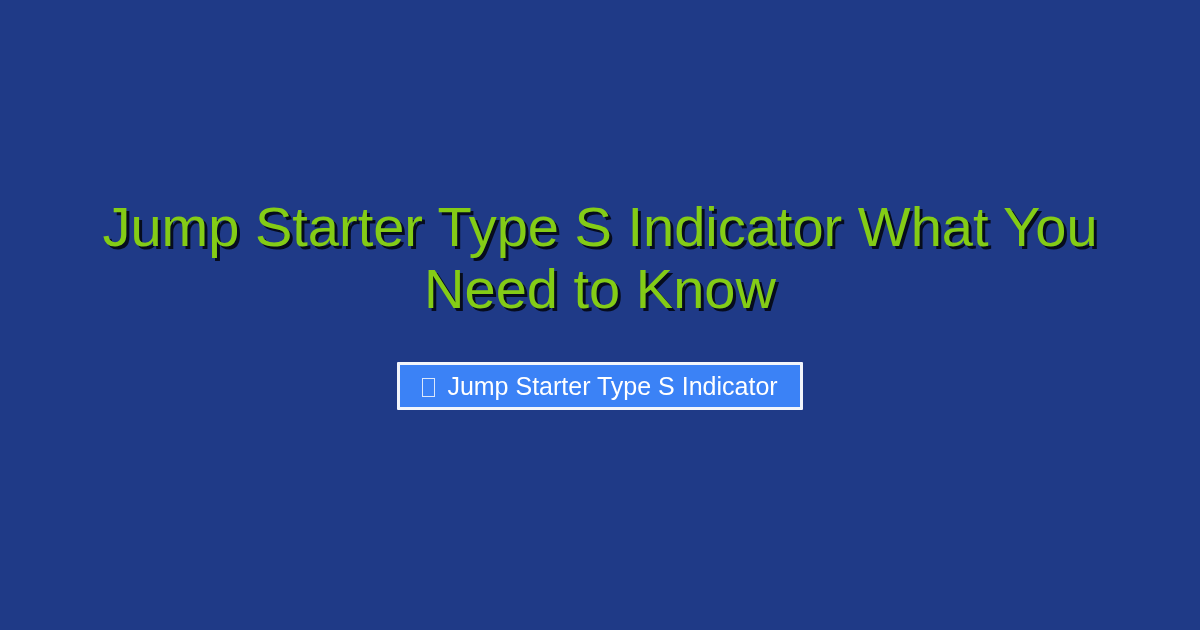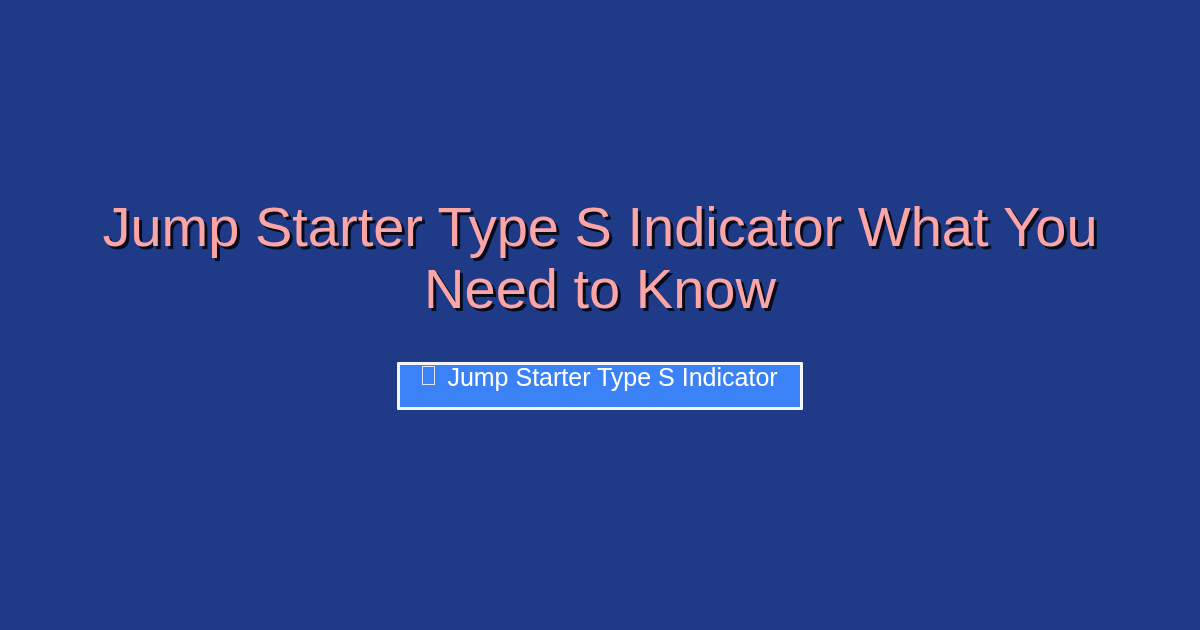--- a/index.html
+++ b/index.html
@@ -38,35 +38,36 @@
     margin: 0;
     padding: 0 70px;
     box-sizing: border-box;
     width: 1200px;
     margin-top: 196px;
     font-family: "Liberation Sans", sans-serif;
     font-size: 56px;
     font-weight: 400;
     line-height: 62px;
     letter-spacing: 0px;
-    color: #fca5a5;
+    color: #84cc16;
     text-align: center;
     text-shadow: 3px 3px 0 rgba(0, 0, 0, 0.78);
     white-space: pre-wrap;
   }
 
   .badge-row {
     margin-top: 42px;
     display: flex;
     justify-content: center;
     width: 1200px;
   }
 
   .cta-badge {
     display: inline-flex;
+    align-items: center;
     justify-content: center;
     gap: 12px;
     box-sizing: border-box;
     height: 48px;
     padding: 0 22px;
     background: #3b82f6;
     border: 3px solid #f2f5fb;
     border-radius: 1px;
     color: #ffffff;
     font-family: "Liberation Sans", sans-serif;

